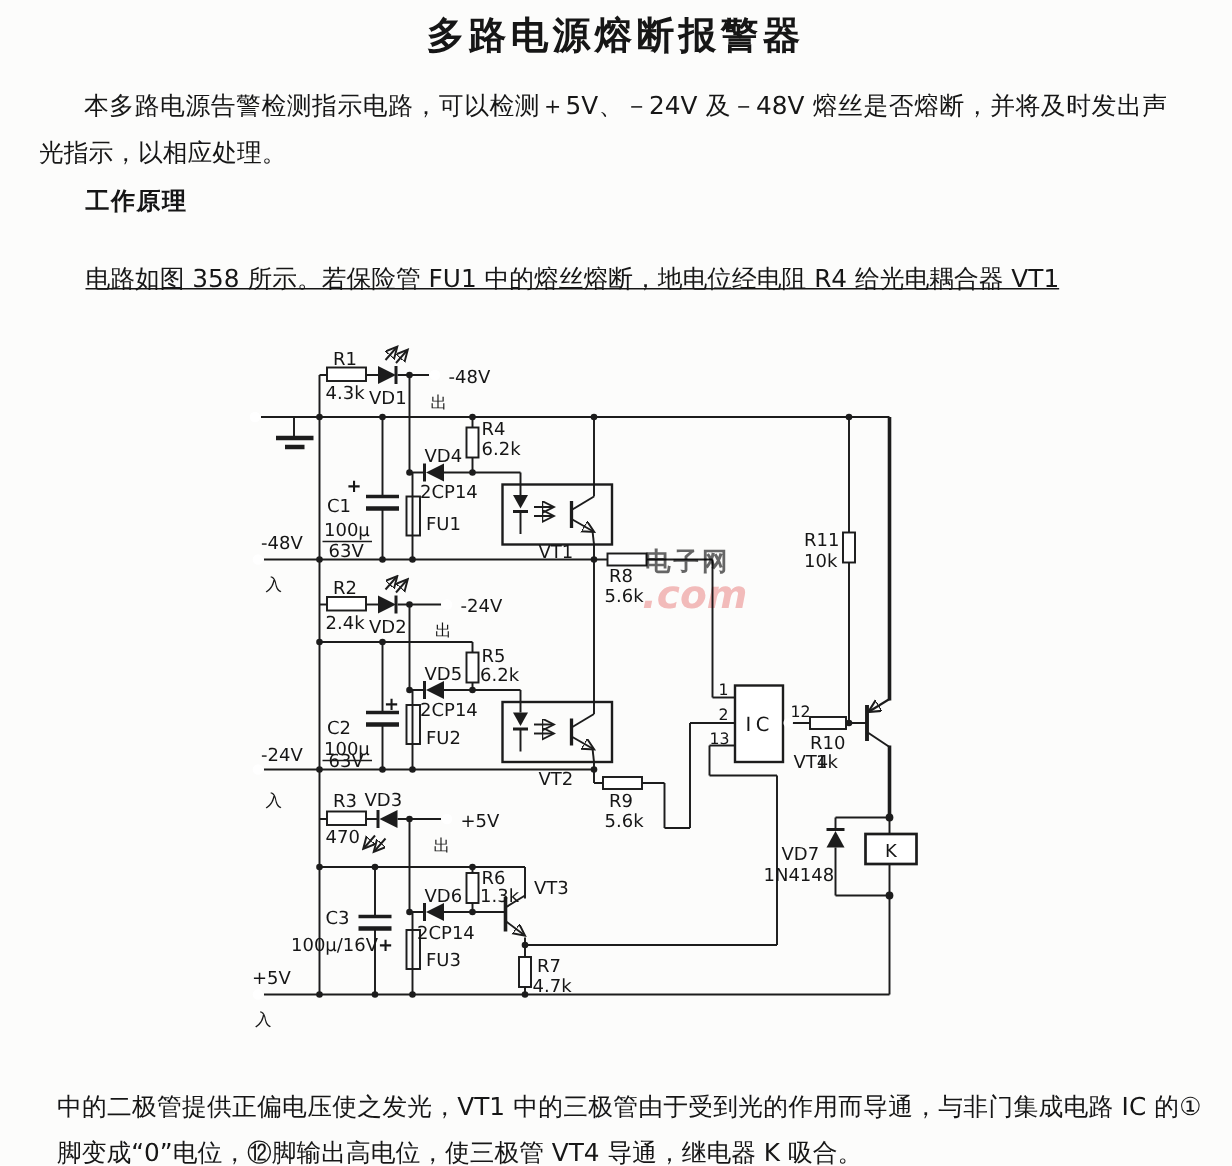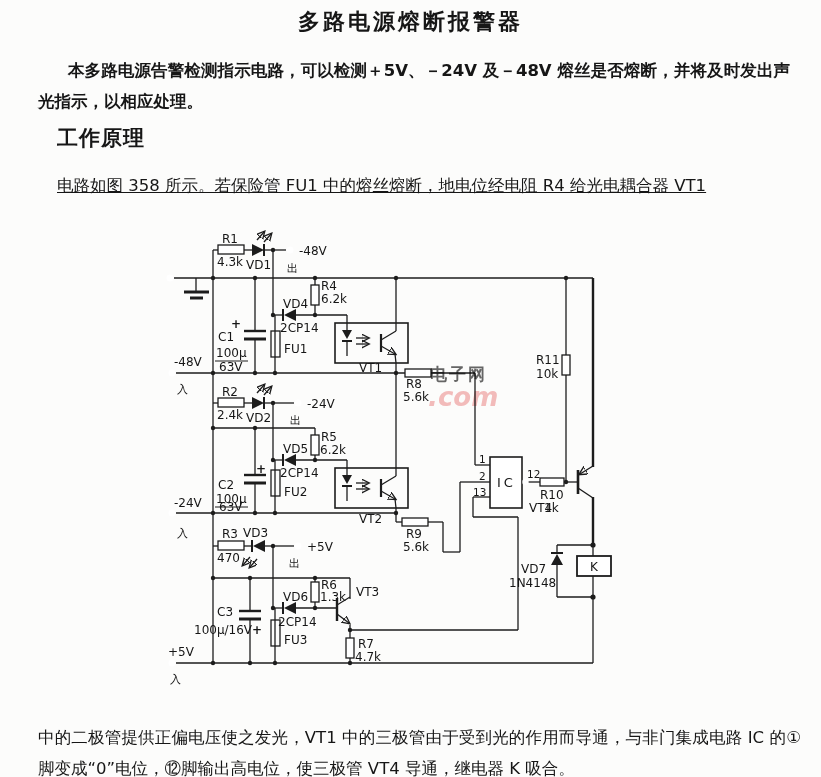--- a/index.html
+++ b/index.html
@@ -3,25 +3,25 @@
 <meta charset="utf-8">
 <style>
   html,body{margin:0;padding:0;}
   body{
     width:821px;height:777px;position:relative;overflow:hidden;
     background:#fcfcfb;color:#161616;
     font-family:"DejaVu Sans","Liberation Sans",sans-serif;
   }
   .page-title{
     position:absolute;top:7px;left:0;width:100%;text-align:center;
-    font-size:22px;font-weight:bold;letter-spacing:3px;
+    font-size:25px;font-weight:bold;letter-spacing:3px;
   }
   .para{position:absolute;font-size:16.5px;line-height:31px;text-align:justify;}
-  .para-intro{top:55px;left:38px;width:752px;text-indent:30px;font-weight:bold;}
-  .section-heading{position:absolute;top:124px;left:57px;font-size:21px;font-weight:bold;letter-spacing:1px;}
+  .para-intro{top:55px;left:26px;width:752px;text-indent:30px;}
+  .section-heading{position:absolute;top:124px;left:57px;font-size:16px;font-weight:bold;letter-spacing:1px;}
   .para-principle{top:170px;left:57px;width:740px;text-decoration:underline;}
   .para-footer{top:722px;left:38px;width:763px;}
   .schematic{position:absolute;top:0;left:0;}
   .schematic text{font-family:"DejaVu Sans","Liberation Sans",sans-serif;fill:#161616;font-size:12px;}
   .schematic text.small{font-size:11px;}
   .schematic text.pin{font-size:10.5px;}
   .schematic text.icname{font-size:13px;letter-spacing:3px;}
   .schematic line, .schematic path, .schematic polyline{stroke:#1c1c1c;fill:none;}
   .schematic rect{stroke:#1c1c1c;}
   .watermark{

